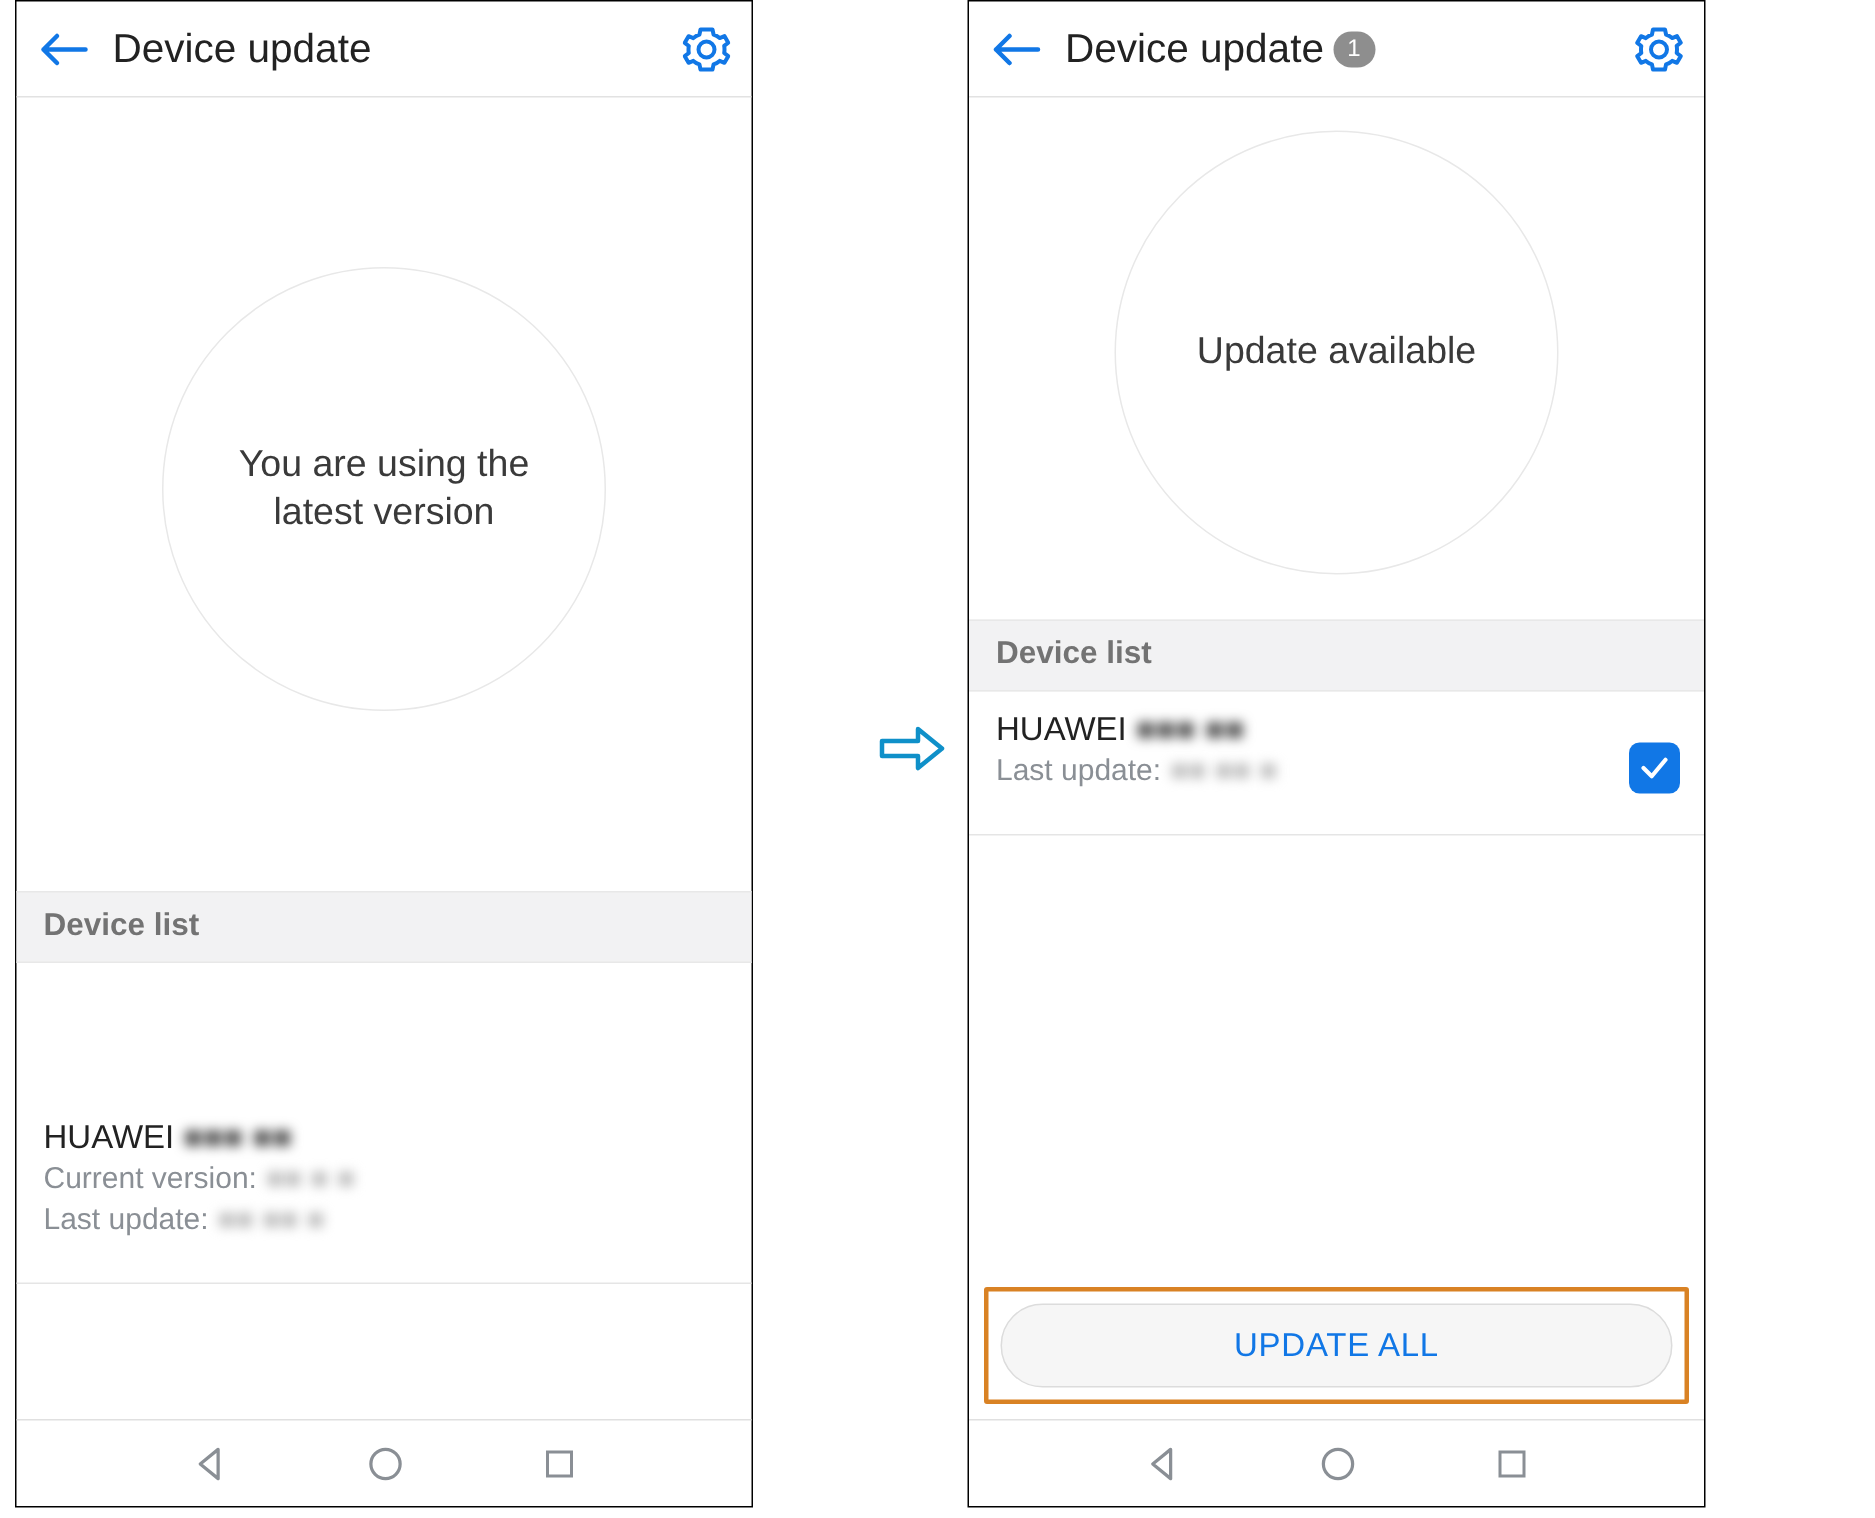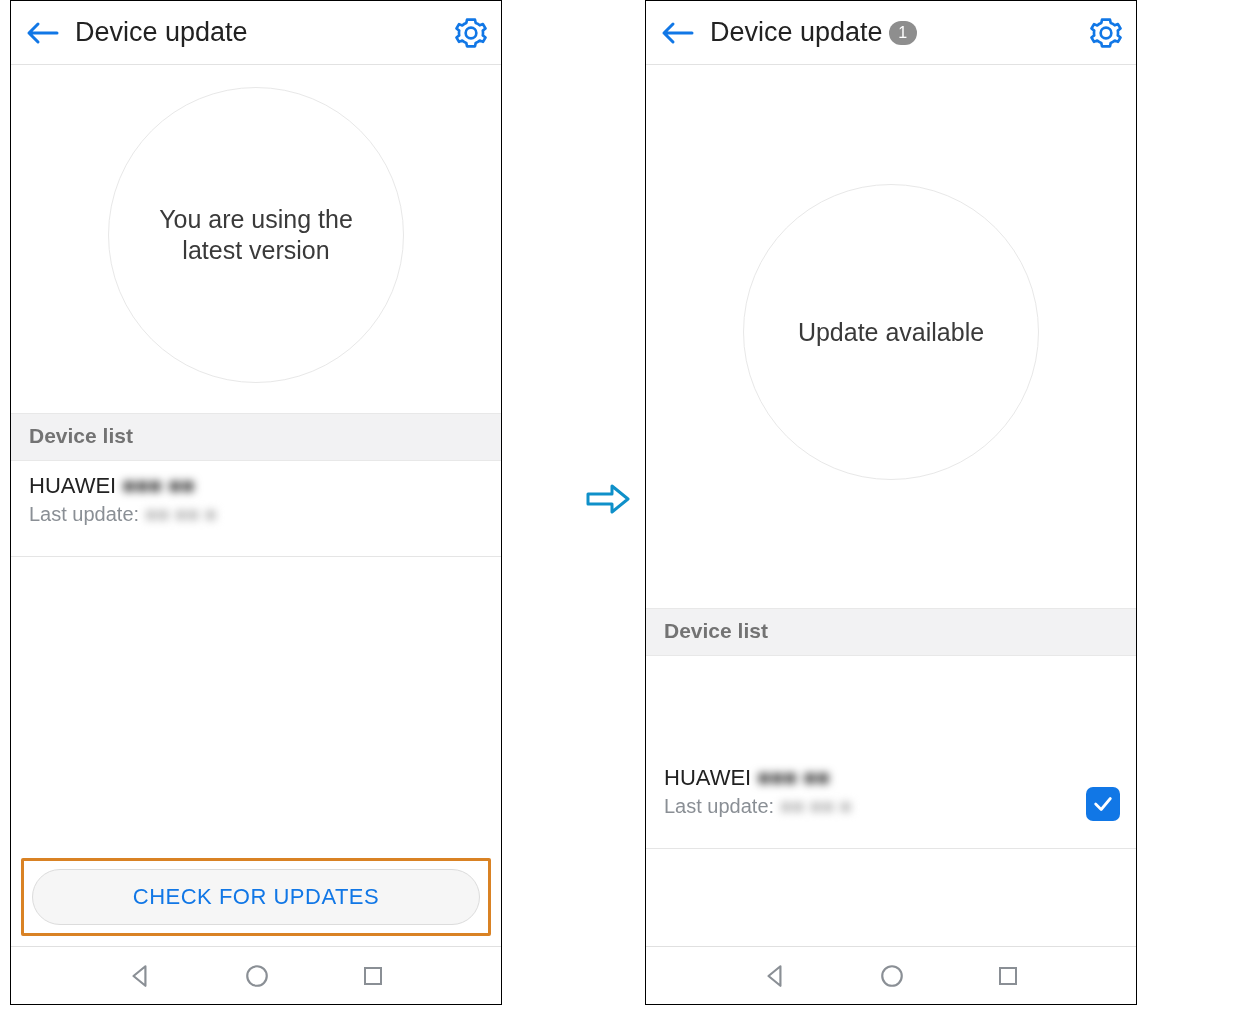--- a/index.html
+++ b/index.html
@@ -215,30 +215,29 @@
   </div>
 
   <div class="section-header">Device list</div>
 
   <div class="device-item">
     <div class="device-name">
       <span>HUAWEI</span>
       <span class="blur dark">■■■ ■■</span>
     </div>
     <div class="kv">
+      <span>Current version:</span>
+      <span class="blur light">■■ ■ ■</span>
+    </div>
+    <div class="kv">
       <span>Last update:</span>
       <span class="blur light">■■ ■■ ■</span>
     </div>
   </div>
 
-  <div class="bottom-area">
-    <div class="highlight-box">
-      <div class="pill-btn">CHECK FOR UPDATES</div>
-    </div>
-  </div>
 
   <div class="navbar">
     <span class="icon">
       <svg width="26" height="26" viewBox="0 0 24 24">
           <path d="M17 3 L6 12 L17 21 Z" fill="none" stroke="#8a8f95" stroke-width="2" stroke-linejoin="round"></path>
         </svg>
     </span>
     <span class="icon">
       <svg width="26" height="26" viewBox="0 0 24 24">
           <circle cx="12" cy="12" r="9" fill="none" stroke="#8a8f95" stroke-width="2"></circle>
@@ -292,20 +291,25 @@
       <span>Last update:</span>
       <span class="blur light">■■ ■■ ■</span>
     </div>
     <div class="checkbox-right">
       <svg width="22" height="22" viewBox="0 0 24 24">
           <path d="M4 12 L10 18 L20 6" fill="none" stroke="#fff" stroke-width="3" stroke-linecap="round" stroke-linejoin="round"></path>
         </svg>
     </div>
   </div>
 
+  <div class="bottom-area">
+    <div class="highlight-box">
+      <div class="pill-btn">UPDATE ALL</div>
+    </div>
+  </div>
 
   <div class="navbar">
     <span class="icon">
       <svg width="26" height="26" viewBox="0 0 24 24">
           <path d="M17 3 L6 12 L17 21 Z" fill="none" stroke="#8a8f95" stroke-width="2" stroke-linejoin="round"></path>
         </svg>
     </span>
     <span class="icon">
       <svg width="26" height="26" viewBox="0 0 24 24">
           <circle cx="12" cy="12" r="9" fill="none" stroke="#8a8f95" stroke-width="2"></circle>

